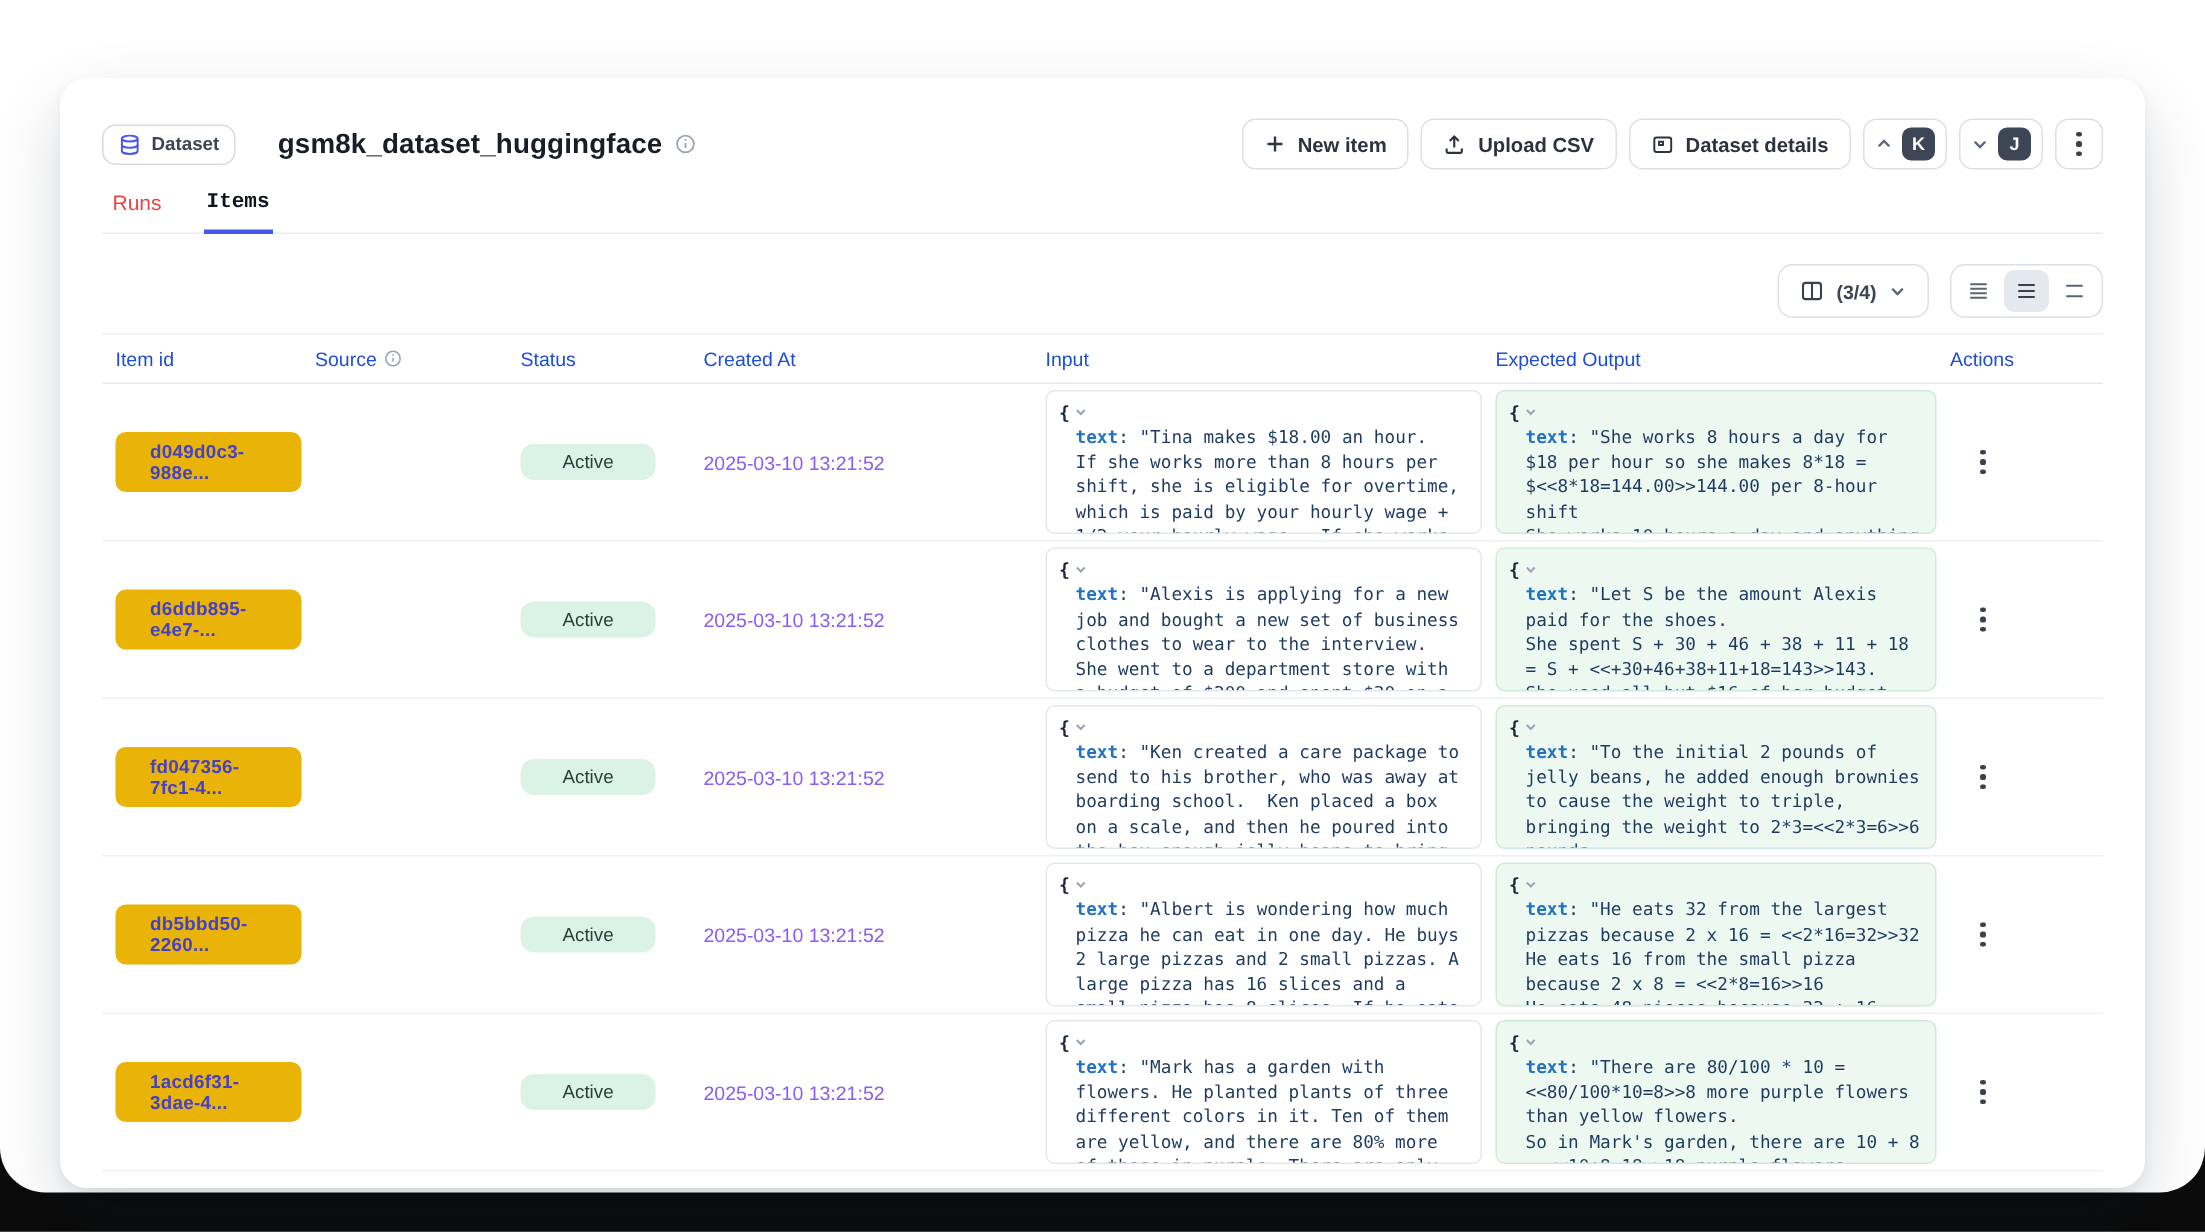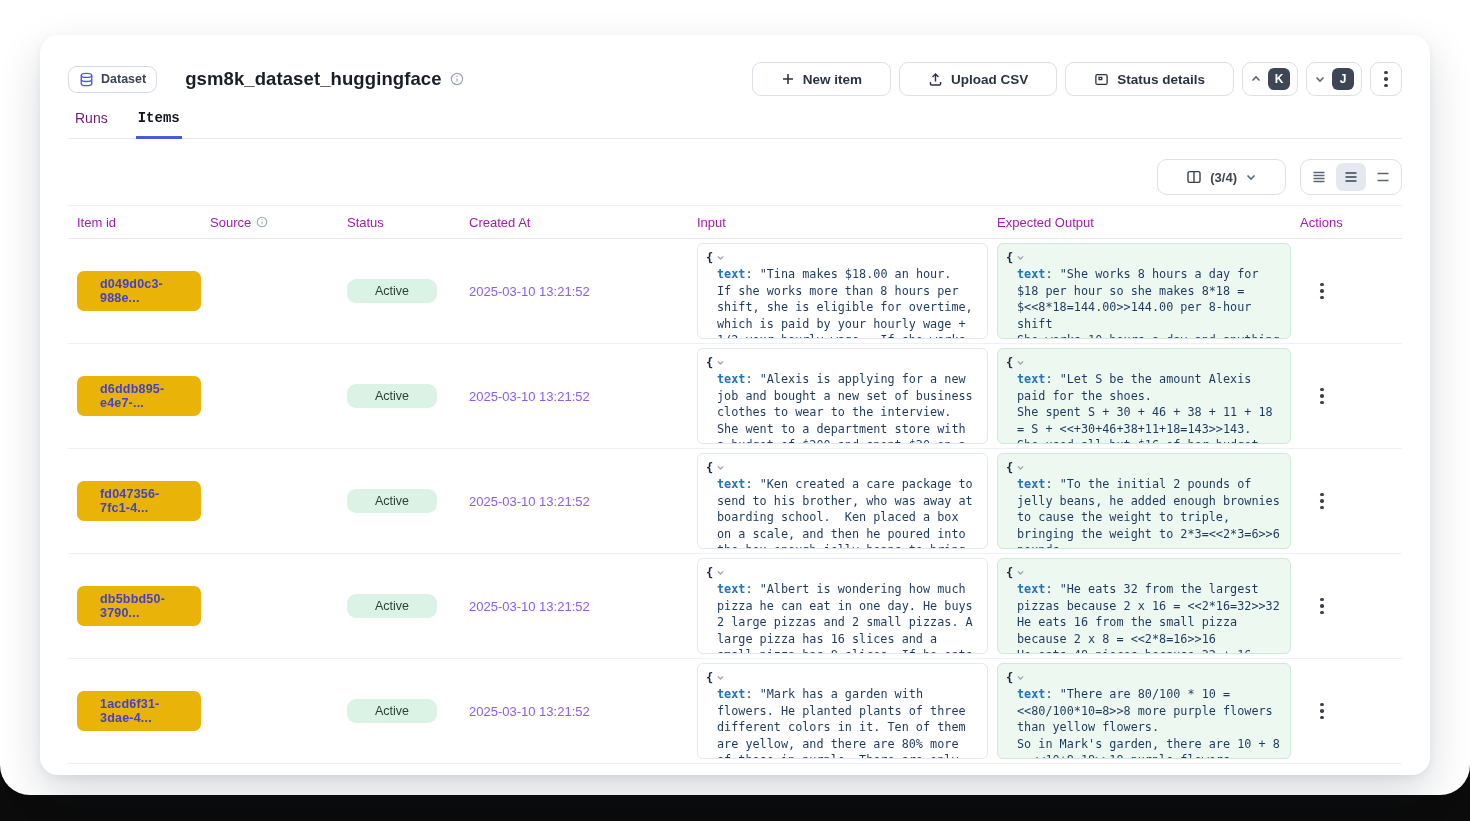--- a/index.html
+++ b/index.html
@@ -1,64 +1,64 @@
 <!DOCTYPE html>
 <html><head>
 <meta charset="utf-8">
 <style>
   * { box-sizing: border-box; margin: 0; padding: 0; }
   html,body { width:1470px; height:821px; overflow:hidden; background:#0b0b0b;
               font-family:"Liberation Sans", sans-serif; }
   .screen { position:absolute; left:0; top:0; width:1470px; height:795px;
             background:#ffffff; border-radius:0 0 30px 30px; }
-  .card { position:absolute; left:40px; top:35px; width:1390px; height:740px;
+  .card { position:absolute; left:40px; top:52px; width:1390px; height:740px;
           background:#fff; border-radius:18px;
           box-shadow:0 3px 8px rgba(15,23,42,.05), 0 18px 44px rgba(15,23,42,.16); }
   .card-inner { padding:0 28px; }
 
   
   .hdr { display:flex; align-items:center; padding-top:25px; height:63px; }
   .badge-dataset { display:inline-flex; align-items:center; gap:7px;
       border:1px solid #d5dbe4; border-radius:9px; padding:5px 10px;
       font-size:12.5px; font-weight:700; color:#3b4554; background:#fff; }
   .title { font-size:18.5px; font-weight:700; color:#171e28; margin-left:28px; letter-spacing:.1px; }
   .info { margin-left:8px; display:inline-flex; }
   .spacer { flex:1; }
   .hdr-actions { display:flex; align-items:center; gap:8px; }
-  .btn { display:inline-flex; align-items:center; gap:8px; height:34px; padding:0 28px;
+  .btn { display:inline-flex; align-items:center; gap:8px; height:34px; padding:0 14px;
          border:1px solid #dbe0e8; border-radius:9px; background:#fff; cursor:pointer;
          font-family:"Liberation Sans", sans-serif;
          font-size:13.5px; font-weight:600; color:#2c3340; white-space:nowrap; }
   .avatar-btn { padding:0 7px; gap:6px; }
   .chip { width:22px; height:22px; border-radius:6px; background:#3c4654; color:#fff;
           font-size:12px; font-weight:700; display:flex; align-items:center; justify-content:center; }
   .kebab-btn { width:32px; padding:0; justify-content:center; }
   .dots { display:flex; flex-direction:column; gap:3px; }
   .dots i { width:3.5px; height:3.5px; border-radius:50%; background:#39414e; }
 
   
   .tabs { display:flex; gap:26px; margin-top:12px; border-bottom:1px solid #e8ebf0; padding:0 5px; }
-  .tab { font-size:14px; color:#701a75; padding:0 2px 10px 2px; cursor:pointer; }
+  .tab { font-size:14px; color:#ef4444; padding:0 2px 10px 2px; cursor:pointer; }
   .tab.active { color:#10151d; font-weight:700; border-bottom:3px solid #4857e8; margin-bottom:-1px;font-family:Liberation Mono, monospace; }
 
   
   .controls { display:flex; justify-content:flex-end; align-items:center; gap:14px; margin-top:20px; height:36px; }
   .ctl-btn { height:36px; border-radius:10px; }
   .cols-label { font-size:13px; font-weight:600; color:#3b4554; }
   .density-group { display:flex; align-items:center; gap:2px; border:1px solid #dbe0e8;
                    border-radius:10px; padding:3px; height:36px; }
   .d-btn { width:30px; height:28px; border-radius:7px; display:flex; align-items:center;
            justify-content:center; background:transparent; border:none; cursor:pointer; }
   .d-btn.active { background:#e4e9f0; }
 
   
   .table { margin-top:10px; }
   .grid { display:grid; grid-template-columns:133px 137px 122px 228px 300px 303px 1fr; }
   .thead { border-top:1px solid #edf0f4; border-bottom:1px solid #e6e9ee; height:34px; align-items:center; }
-  .th { padding-left:9px; font-size:13px; color:#a21caf; font-weight:500;
+  .th { padding-left:9px; font-size:13px; color:#1d4ed8; font-weight:500;
         display:flex; align-items:center; gap:5px; }
   .trow { height:105px; border-bottom:1px solid #edf0f4; }
   .cell { padding-left:9px; display:flex; align-items:center; }
   .cell.top { align-items:flex-start; padding-top:4px; }
   .id-badge { background:#eab308; color:#4341c9; font-weight:700; font-size:12.5px;
               padding:6px 23px; border-radius:7px; cursor:pointer; letter-spacing:.2px; }
   .status-badge { background:#dbf3e5; color:#2b3f37; font-size:12.5px; font-weight:500;
                   padding:5px 28px; border-radius:9px; }
   .created { font-size:13px; color:#8b5cf6; }
 
@@ -120,21 +120,21 @@
             </span>
             <span>Upload CSV</span>
           </button>
           <button class="btn">
             <span>
               <svg width="15" height="15" viewBox="0 0 16 16" stroke="#2c3340" stroke-width="1.4" fill="none">
                 <rect x="2" y="2.8" width="12" height="10.4" rx="1.6"></rect>
                 <path d="M5.4 5.8 h2.8 v2.4 h-2.8 z"></path>
               </svg>
             </span>
-            <span>Status details</span>
+            <span>Dataset details</span>
           </button>
           <button class="btn avatar-btn">
             <span>
               <svg width="12" height="12" viewBox="0 0 12 12" stroke="#5b6675" stroke-width="1.6" fill="none">
                 <path d="M2.5 7.5 L6 4 L9.5 7.5"></path>
               </svg>
             </span>
             <span class="chip">K</span>
           </button>
           <button class="btn avatar-btn">
@@ -363,21 +363,21 @@
                     <i></i>
                     <i></i>
                     <i></i>
                   </span>
       </button>
     </div>
   </div>
 
   <div class="grid trow">
     <div class="cell">
-      <span class="id-badge">db5bbd50-3790...</span>
+      <span class="id-badge">db5bbd50-2260...</span>
     </div>
     <div class="cell"></div>
     <div class="cell">
       <span class="status-badge">Active</span>
     </div>
     <div class="cell">
       <span class="created">2025-03-10 13:21:52</span>
     </div>
     <div class="cell top">
       <div class="json-box input-box">

